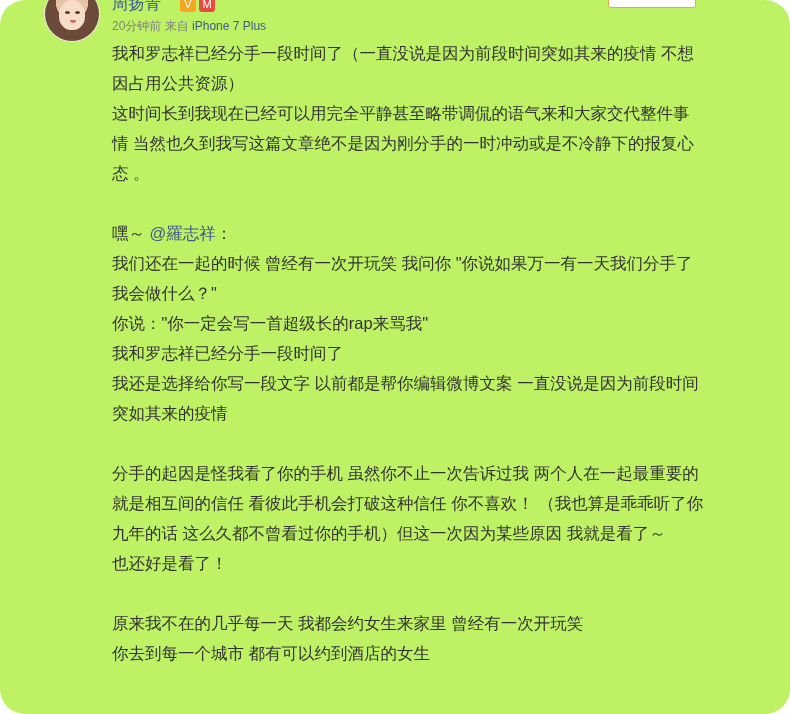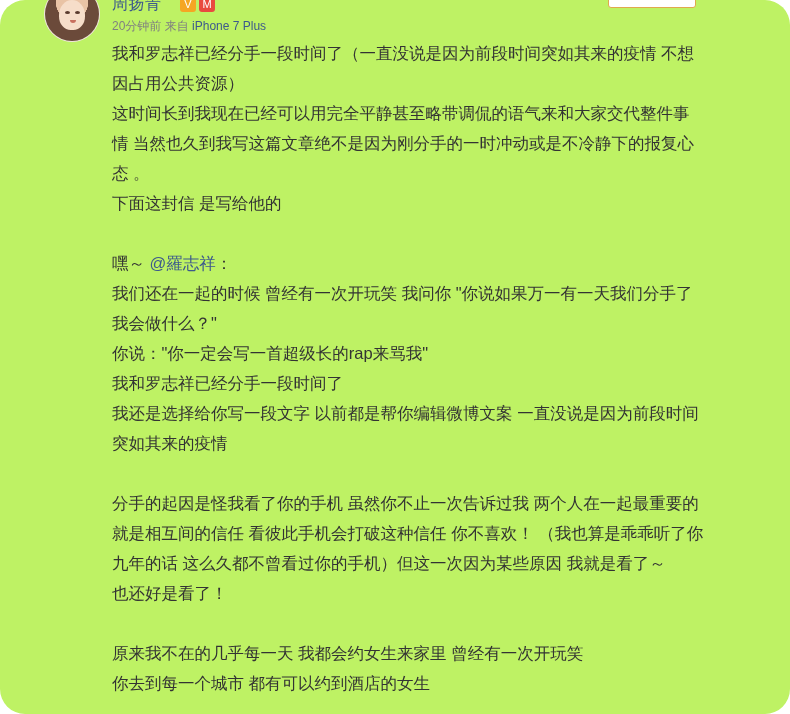--- a/index.html
+++ b/index.html
@@ -191,21 +191,20 @@
 
     <div class="follow-btn">
       <span class="plus">+</span><span>关注</span>
     </div>
   </div>
 
   <div class="content">
 
     <p class="para">我和罗志祥已经分手一段时间了（一直没说是因为前段时间突如其来的疫情 不想因占用公共资源）</p>
     <p class="para">这时间长到我现在已经可以用完全平静甚至略带调侃的语气来和大家交代整件事情 当然也久到我写这篇文章绝不是因为刚分手的一时冲动或是不冷静下的报复心态 。</p>
-    <p class="para">下面这封信 是写给他的</p>
 
     <div class="spacer"></div>
 
     <p class="para"><span>嘿～ </span><span class="mention">@羅志祥</span><span>：</span></p>
 
     <p class="para">我们还在一起的时候 曾经有一次开玩笑 我问你 "你说如果万一有一天我们分手了 我会做什么？"</p>
     <p class="para">你说："你一定会写一首超级长的rap来骂我"</p>
     <p class="para">我和罗志祥已经分手一段时间了</p>
     <p class="para">我还是选择给你写一段文字 以前都是帮你编辑微博文案 一直没说是因为前段时间突如其来的疫情</p>
 

